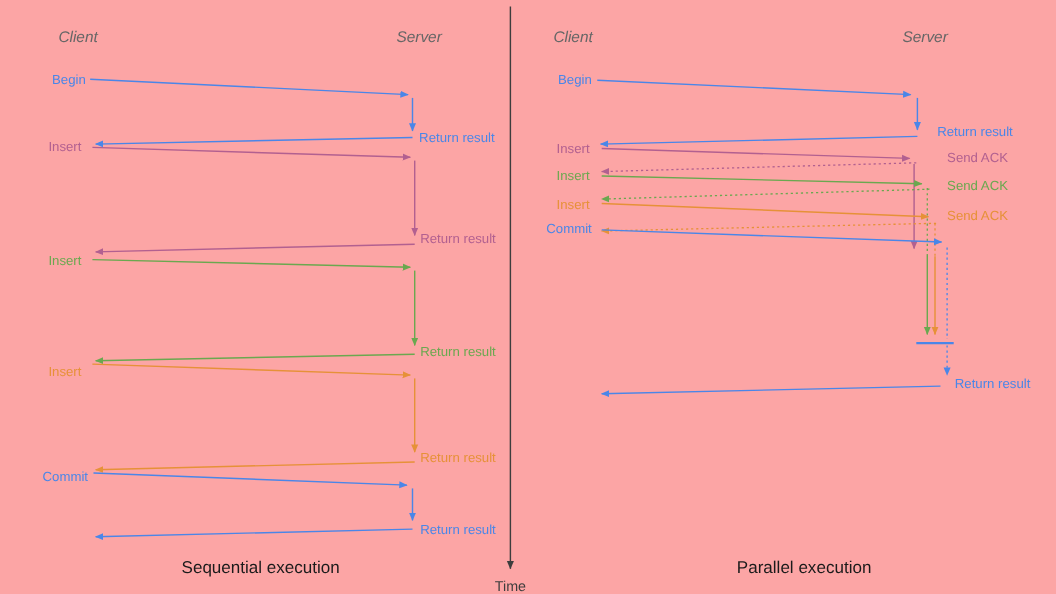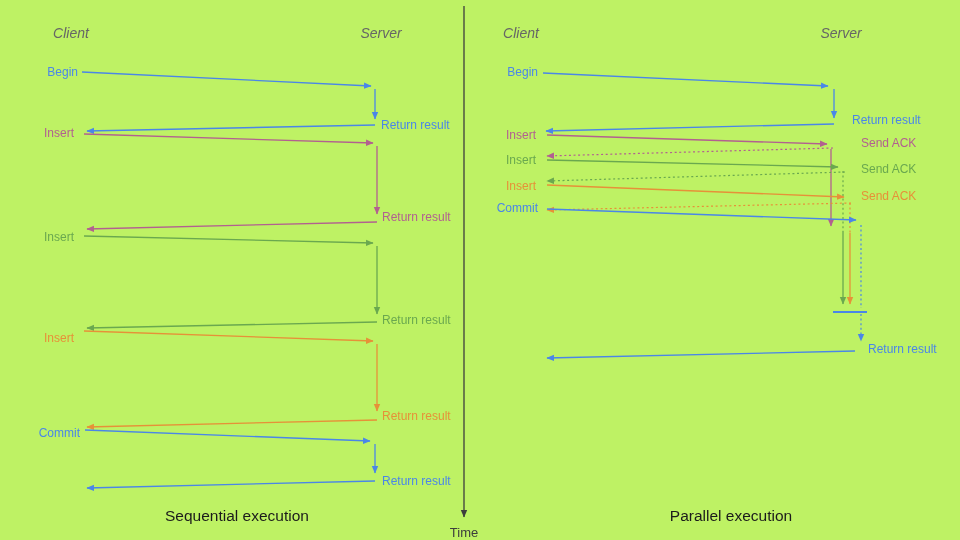--- a/index.html
+++ b/index.html
@@ -1,16 +1,16 @@
 <!DOCTYPE html>
 <html style="--blue: #4a86e8; --pink: #b26090; --green: #6aa84f; --orange: #e69138; --header: #666666; --caption: #1b1b1b; --axis: #3d3d3d;"><head>
 <meta charset="utf-8">
 <style>
   html,body{margin:0;padding:0;background:#ffffff;}
-  .stage{position:relative;width:960px;height:540px;background:#bef264;overflow:hidden;}
+  .stage{position:relative;width:960px;height:540px;background:#fca5a5;overflow:hidden;}
   svg{font-family:"Liberation Sans",sans-serif;display:block;}
   .lbl{font-size:12px;}
   .hdr{font-size:14px;font-style:italic;fill:var(--header);}
   .cap{font-size:15.5px;fill:var(--caption);}
   .timelbl{font-size:13px;fill:var(--axis);}
   .ln{fill:none;stroke-width:1.3;stroke-linecap:butt;}
   .dash{fill:none;stroke-width:1.2;stroke-dasharray:2 2.6;}
   .bar{fill:none;stroke-width:2;}
   .st-blue{stroke:var(--blue);}  .f-blue{fill:var(--blue);}
   .st-pink{stroke:var(--pink);}  .f-pink{fill:var(--pink);}

